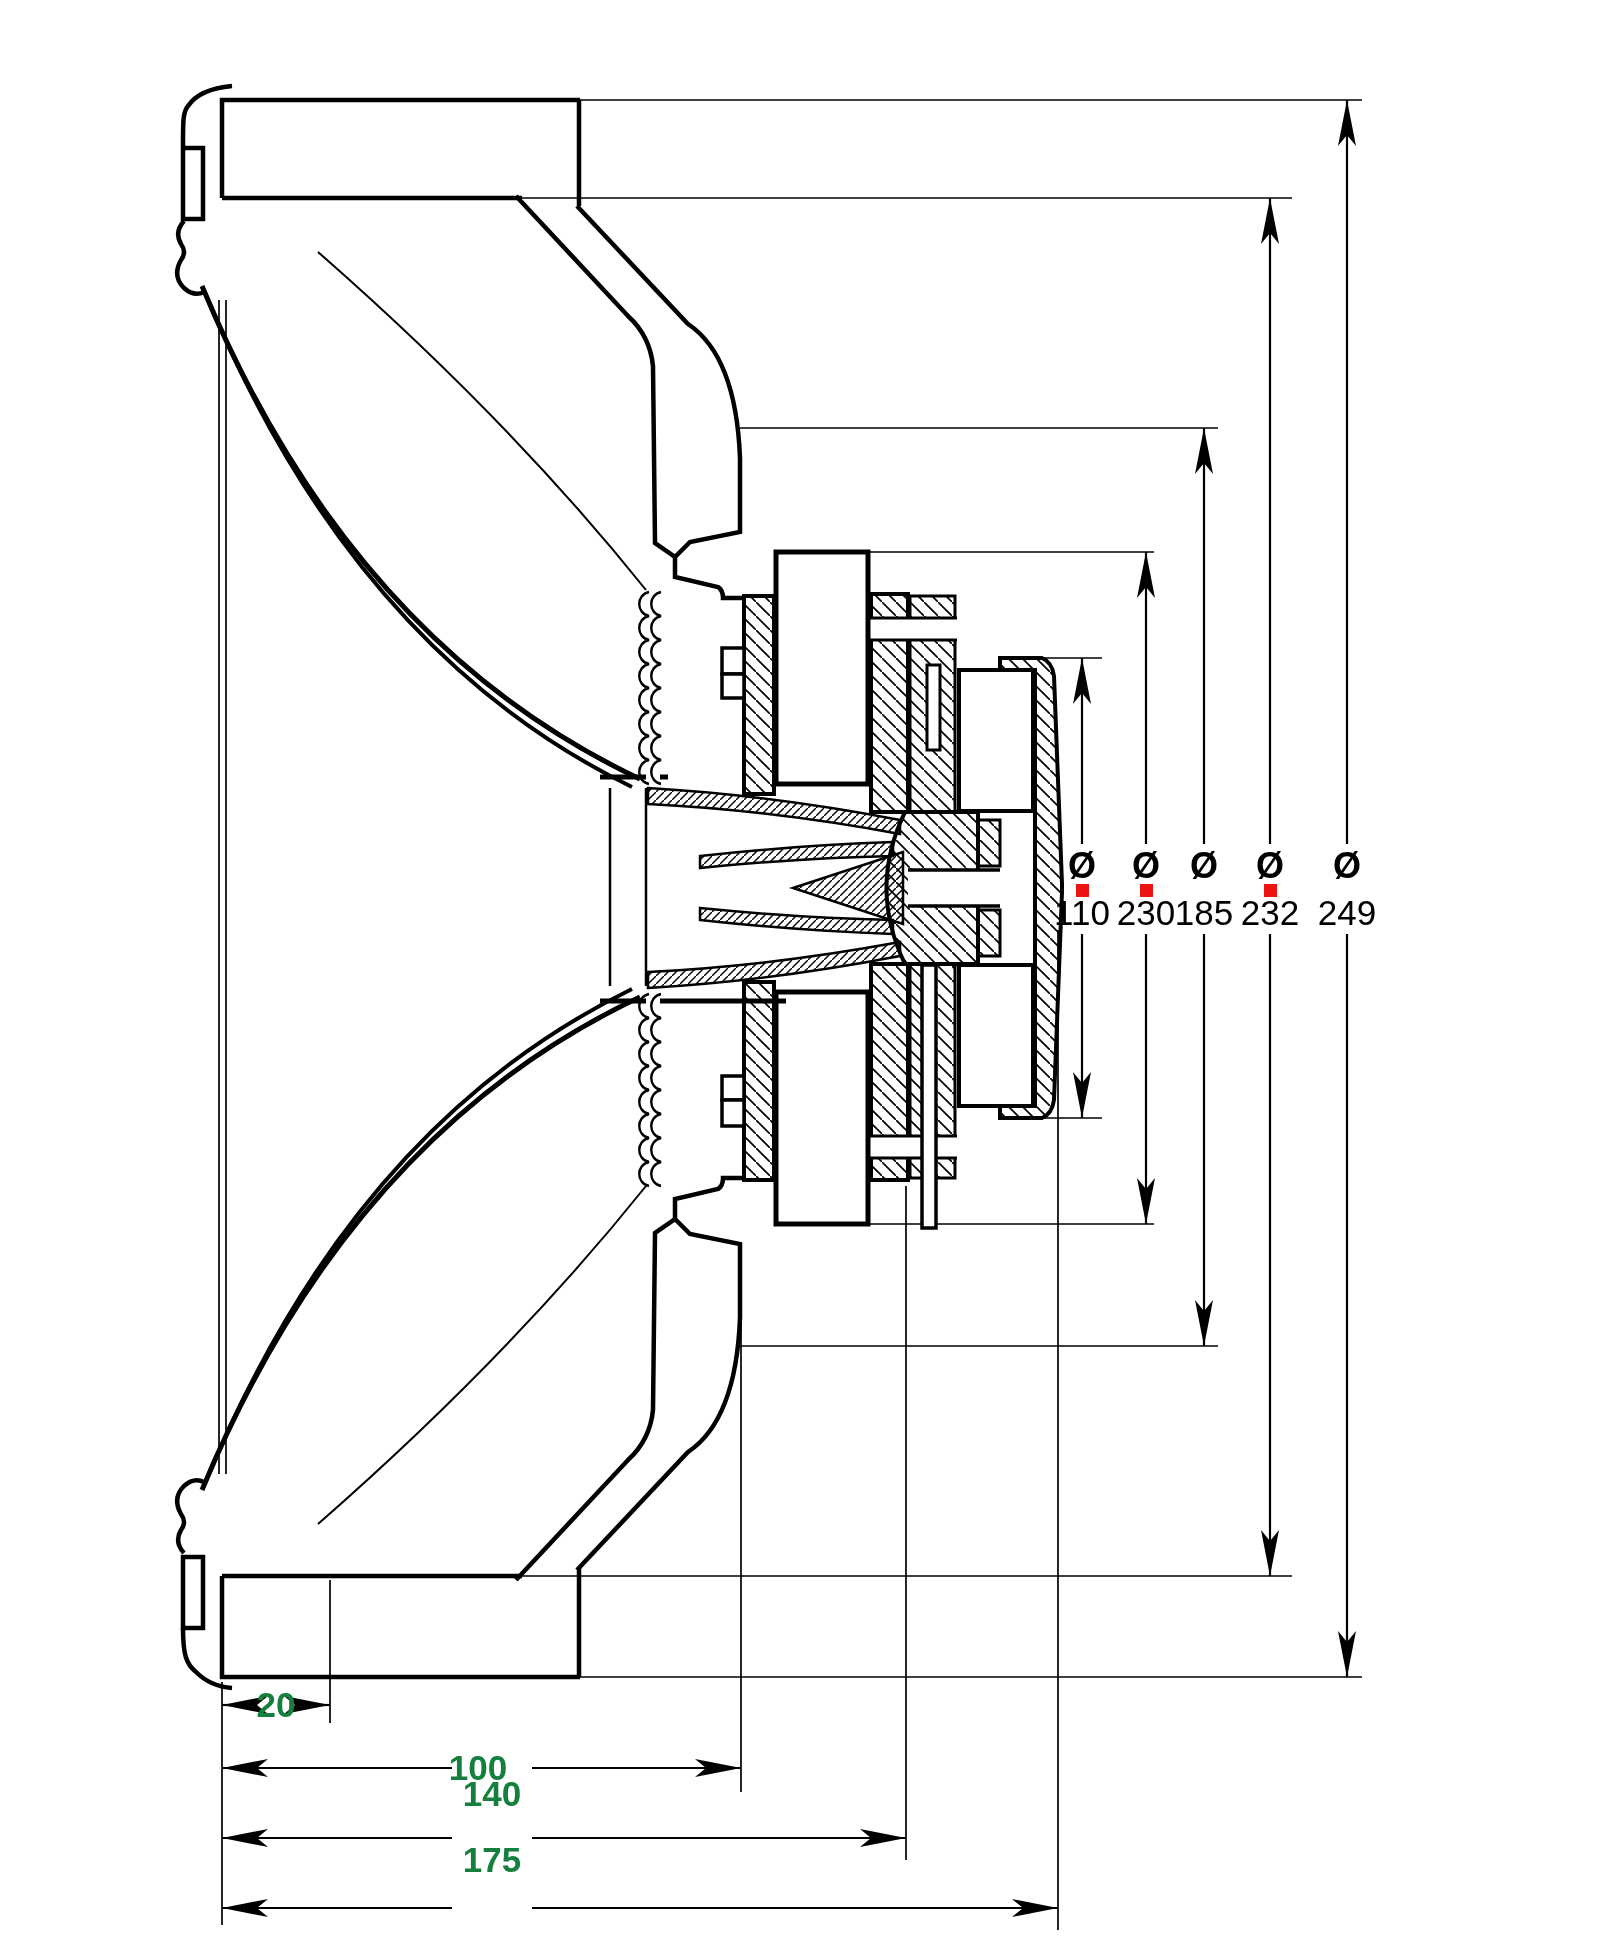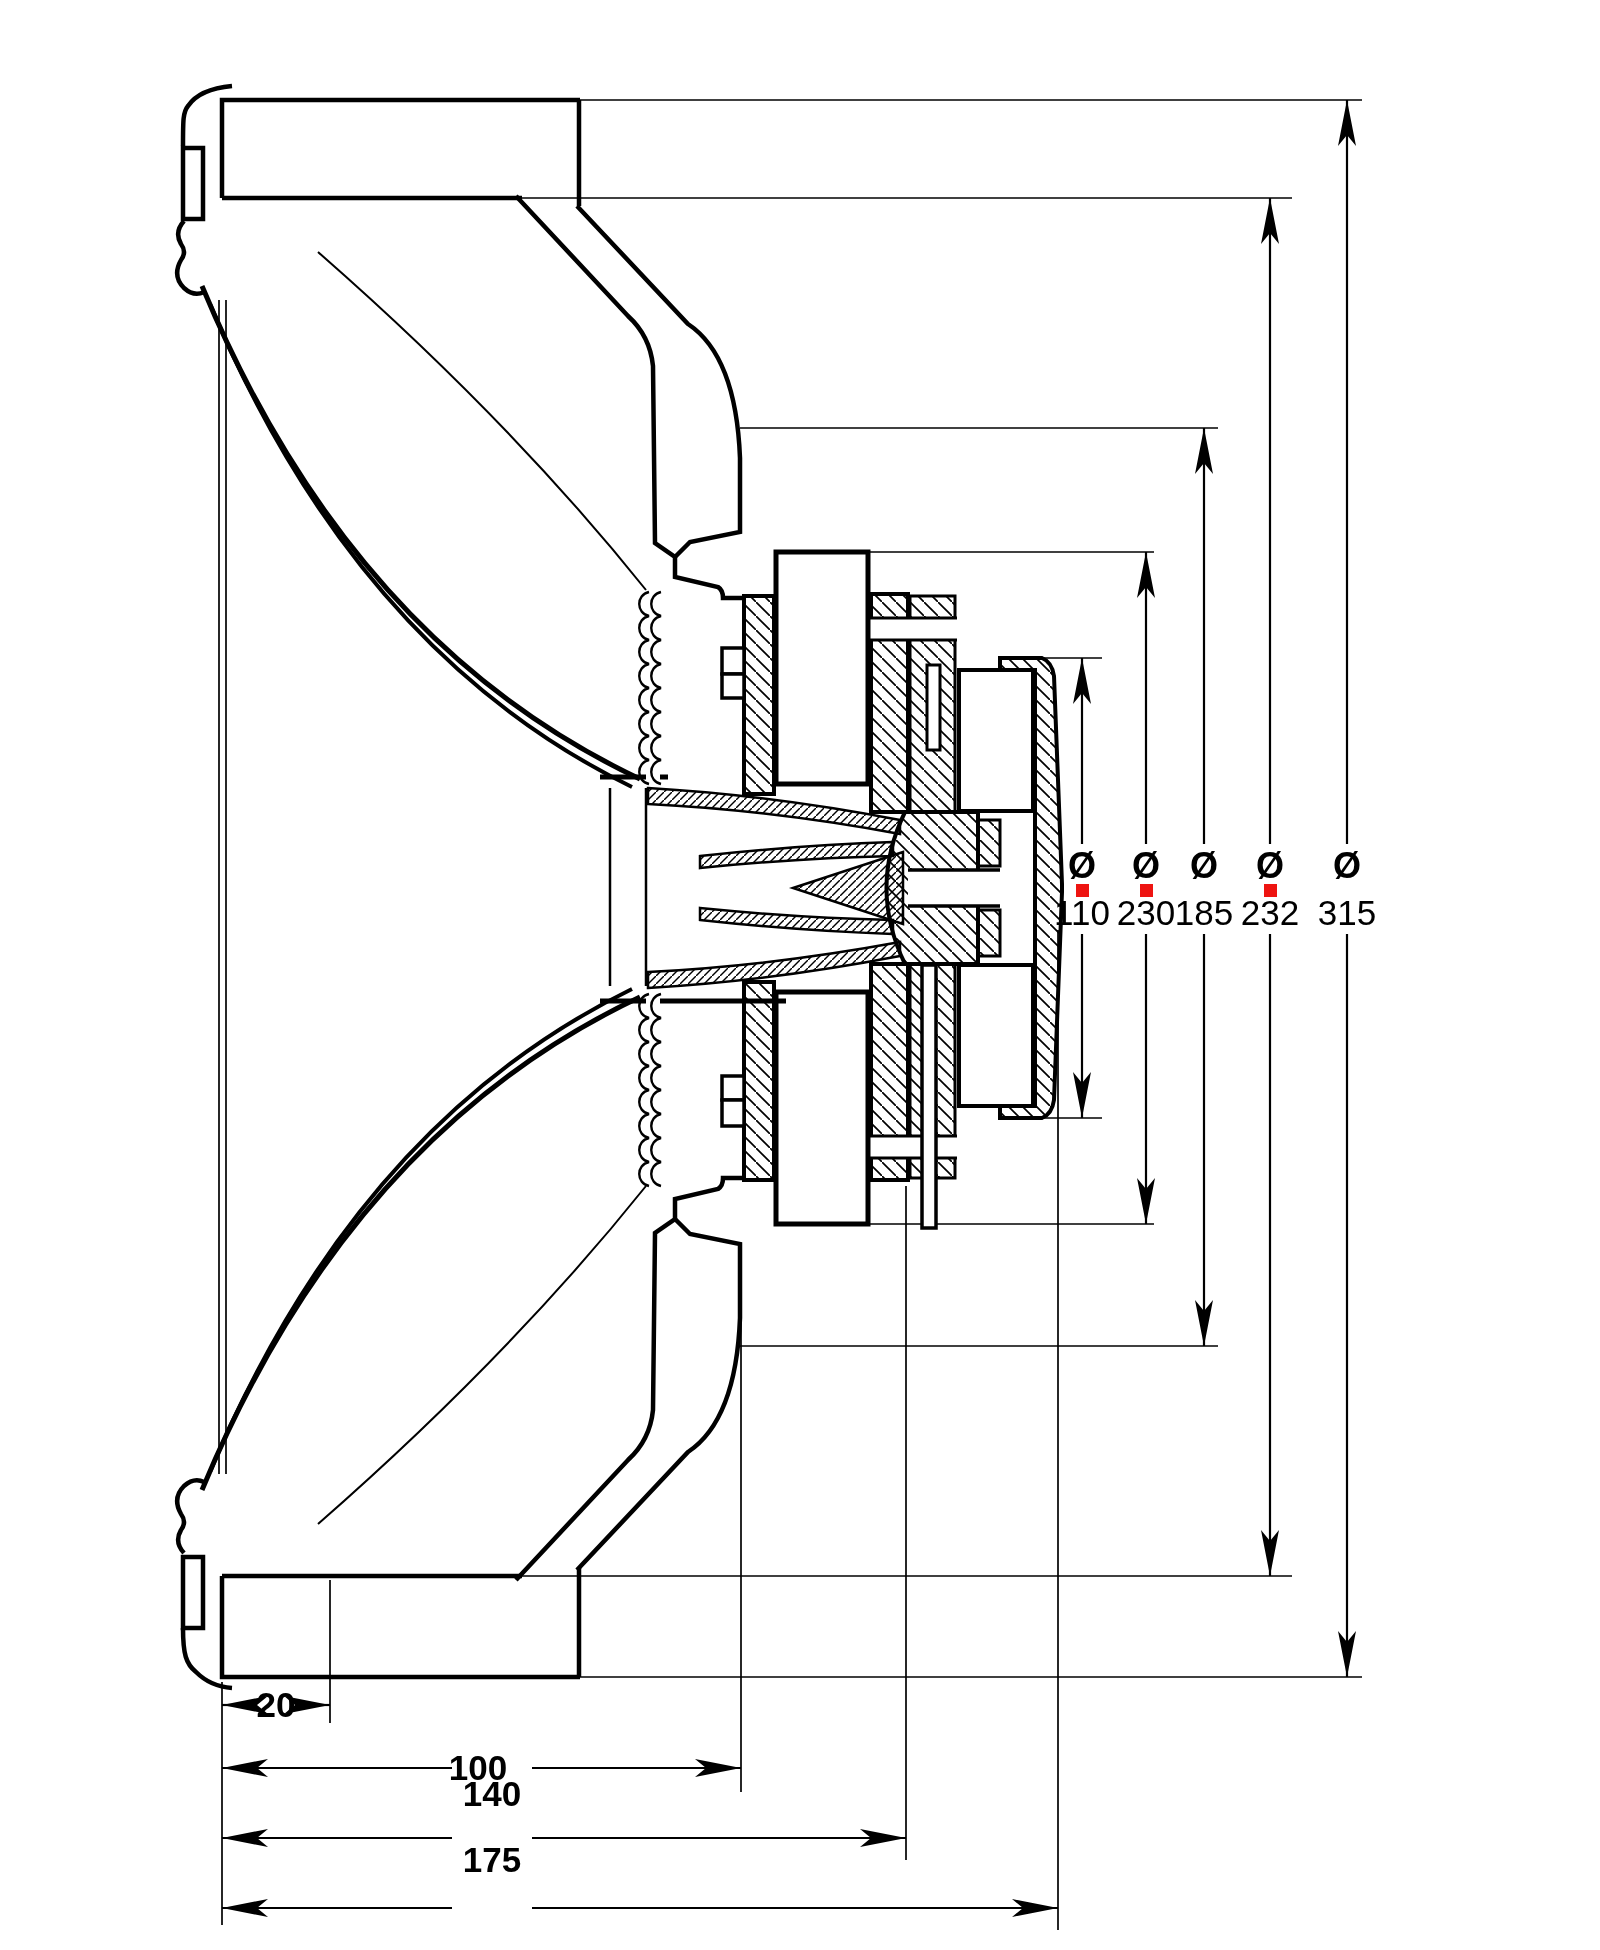--- a/index.html
+++ b/index.html
@@ -3,21 +3,21 @@
 <meta charset="utf-8">
 <style>
   html,body{margin:0;padding:0;background:#ffffff;}
   #stage{position:relative;width:1600px;height:1950px;background:#fff;overflow:hidden;
          font-family:"Liberation Sans","DejaVu Sans",sans-serif;}
   svg{position:absolute;left:0;top:0;}
   .dia-col{position:absolute;width:96px;text-align:center;color:#000;}
   .dia-sym{font-size:36px;font-weight:bold;line-height:32px;}
   .dia-mark{display:block;width:13px;height:13px;margin:2px auto 1px auto;background:#e11;}
   .dia-val{font-size:35px;font-weight:normal;line-height:30px;letter-spacing:0px;}
-  .len-lab{position:absolute;font-size:35px;font-weight:bold;line-height:36px;color:#000000;text-align:center;}
+  .len-lab{position:absolute;font-size:35px;font-weight:bold;line-height:36px;color:#15803d;text-align:center;}
 </style>
 </head>
 <body>
 
 <div id="stage">
 
 <svg width="1600" height="1950" viewBox="0 0 1600 1950">
   <defs>
     <pattern id="h1" width="14" height="14" patternUnits="userSpaceOnUse">
       <path d="M-4,-4 L18,18" stroke="#000" stroke-width="1.7" fill="none"></path>
@@ -218,20 +218,20 @@
     <div class="dia-val">185</div>
   </div>
   <div class="dia-col" style="left:1222px;top:850px">
     <div class="dia-sym">Ø</div>
     <span class="dia-mark" style="background: rgb(238, 20, 17);"></span>
     <div class="dia-val">232</div>
   </div>
   <div class="dia-col" style="left:1299px;top:850px">
     <div class="dia-sym">Ø</div>
     <span class="dia-mark" style="visibility: hidden; background: rgb(238, 20, 17);"></span>
-    <div class="dia-val">315</div>
+    <div class="dia-val">249</div>
   </div>
 
   <div class="len-lab" style="left:226px;top:1687px;width:100px">20</div>
   <div class="len-lab" style="left:428px;top:1750px;width:100px">100</div>
   <div class="len-lab" style="left:442px;top:1776px;width:100px">140</div>
   <div class="len-lab" style="left:442px;top:1842px;width:100px">175</div>
 </div>
 
 </body></html>

